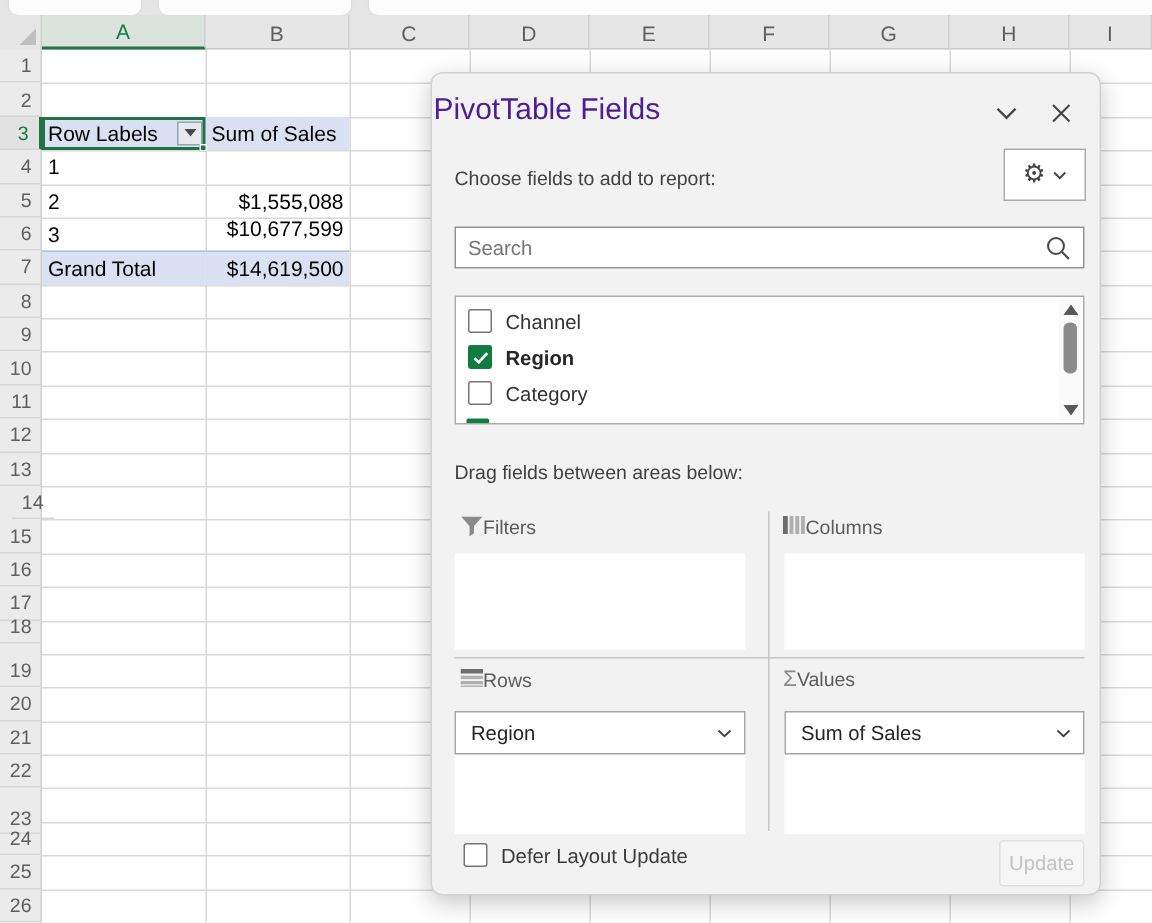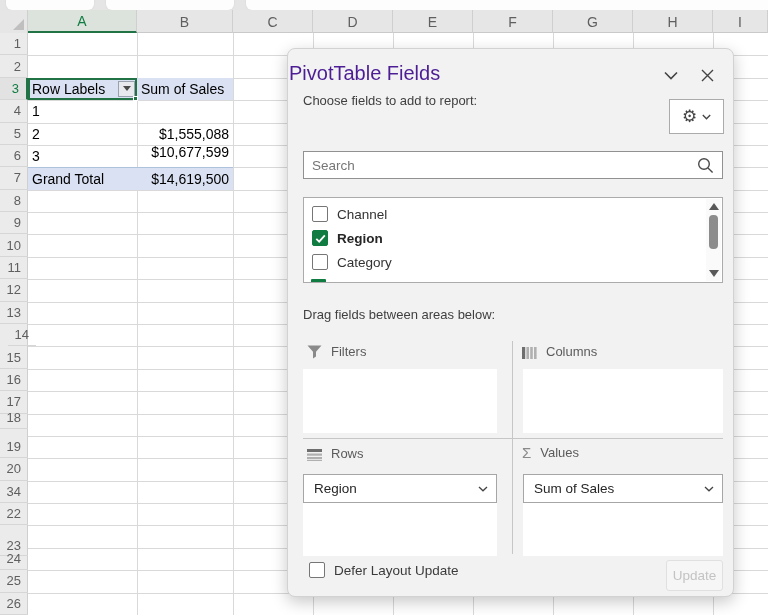--- a/index.html
+++ b/index.html
@@ -60,21 +60,21 @@
   .sel-overlay .handle{ position:absolute; right:-3px; bottom:-3px; width:5px; height:5px; background:#217346; border:1px solid #fff; }
 
   
   .panel{ position:absolute; left:287px; top:48px; width:447px; height:549px;
     background:var(--panel-bg); border:1px solid #D2D2D2; border-radius:8px;
     box-shadow:0 5px 16px rgba(0,0,0,.22); }
   .panel-title{ position:absolute; left:1px; top:13px; font-size:20px; color:#4c1d95; }
   .icon-btn{ position:absolute; width:22px; height:22px; display:flex; align-items:center; justify-content:center; cursor:pointer; }
   .panel-chevron{ left:372px; top:15px; }
   .panel-close{ left:408px; top:15px; }
-  .subtitle{ position:absolute; left:15px; top:44px; font-size:13px; color:#404040; }
+  .subtitle{ position:absolute; left:15px; top:62px; font-size:13px; color:#404040; }
   .gear-btn{ position:absolute; left:381px; top:50px; width:55px; height:35px; background:#fff;
     border:1px solid #ABABAB; display:flex; align-items:center; justify-content:center; gap:5px; }
   .gear-glyph{ font-family:"DejaVu Sans",sans-serif; font-size:17px; color:#444; line-height:1; }
 
   .searchbox{ position:absolute; left:15px; top:102px; width:420px; height:28px; background:#fff;
     border:1px solid #919191; display:flex; align-items:center; }
   .searchbox input{ flex:1; border:none; outline:none; font-size:13.5px; color:#0f172a; padding:0 8px;
     font-family:inherit; background:transparent; }
   .searchbox input::placeholder{ color:#767676; opacity:1; }
   .search-icon{ margin-right:8px; display:flex; }
@@ -90,21 +90,21 @@
   .fitem-partial{ position:absolute; left:7px; bottom:0; width:15px; height:3px; background:var(--green); border-radius:1px 1px 0 0; }
   .flist-scroll{ position:absolute; right:1px; top:1px; bottom:1px; width:15px; background:#FAFAFA; }
   .scroll-up,.scroll-down{ position:absolute; left:3px; width:0; height:0;
     border-left:5px solid transparent; border-right:5px solid transparent; }
   .scroll-up{ top:4px; border-bottom:7px solid #595959; }
   .scroll-down{ bottom:4px; border-top:7px solid #595959; }
   .scroll-thumb{ position:absolute; left:3px; top:16px; width:9px; height:34px; background:#8C8C8C; border-radius:4px; }
 
   .drag-hint{ position:absolute; left:15px; top:258px; font-size:13px; color:#404040; }
 
-  .area-label{ position:absolute; display:flex; align-items:flex-end; gap:9px; font-size:13px; color:#5B5B5B; }
+  .area-label{ position:absolute; display:flex; align-items:flex-start; gap:0; font-size:13px; color:#5B5B5B; }
   .al-filters{ left:19px; top:295px; }
   .al-columns{ left:234px; top:295px; }
   .al-rows{ left:19px; top:397px; }
   .al-values{ left:234px; top:396px; }
   .sigma{ font-size:15px; color:#8A8A8A; line-height:1; }
 
   .dropbox{ position:absolute; background:#fff; }
   .db-filters{ left:15px; top:320px; width:194px; height:64px; }
   .db-columns{ left:235px; top:320px; width:200px; height:64px; }
   .db-rows{ left:15px; top:425px; width:194px; height:82px; }
@@ -214,21 +214,21 @@
       <div class="rowh" style="top: 223.846px; height: 22.3846px;">11</div>
       <div class="rowh" style="top: 246.231px; height: 22.3846px;">12</div>
       <div class="rowh" style="top: 268.615px; height: 22.3846px;">13</div>
       <div class="rowh" style="top: 291px; height: 22.3846px; margin-left: 8px;">14</div>
       <div class="rowh" style="top: 313.385px; height: 22.3846px;">15</div>
       <div class="rowh" style="top: 335.769px; height: 22.3846px;">16</div>
       <div class="rowh" style="top: 358.154px; height: 22.3846px;">17</div>
       <div class="rowh" style="top: 374px; height: 22.3846px;">18</div>
       <div class="rowh" style="top: 402.923px; height: 22.3846px;">19</div>
       <div class="rowh" style="top: 425.308px; height: 22.3846px;">20</div>
-      <div class="rowh" style="top: 447.692px; height: 22.3846px;">34</div>
+      <div class="rowh" style="top: 447.692px; height: 22.3846px;">21</div>
       <div class="rowh" style="top: 470.077px; height: 22.3846px;">22</div>
       <div class="rowh" style="top: 503px; height: 20px;">23</div>
       <div class="rowh" style="top: 514.846px; height: 22.3846px;">24</div>
       <div class="rowh" style="top: 537.231px; height: 22.3846px;">25</div>
       <div class="rowh" style="top: 559.615px; height: 22.3846px;">26</div>
     </div>
 
   <div class="panel">
     <div class="panel-title">PivotTable Fields</div>
 

